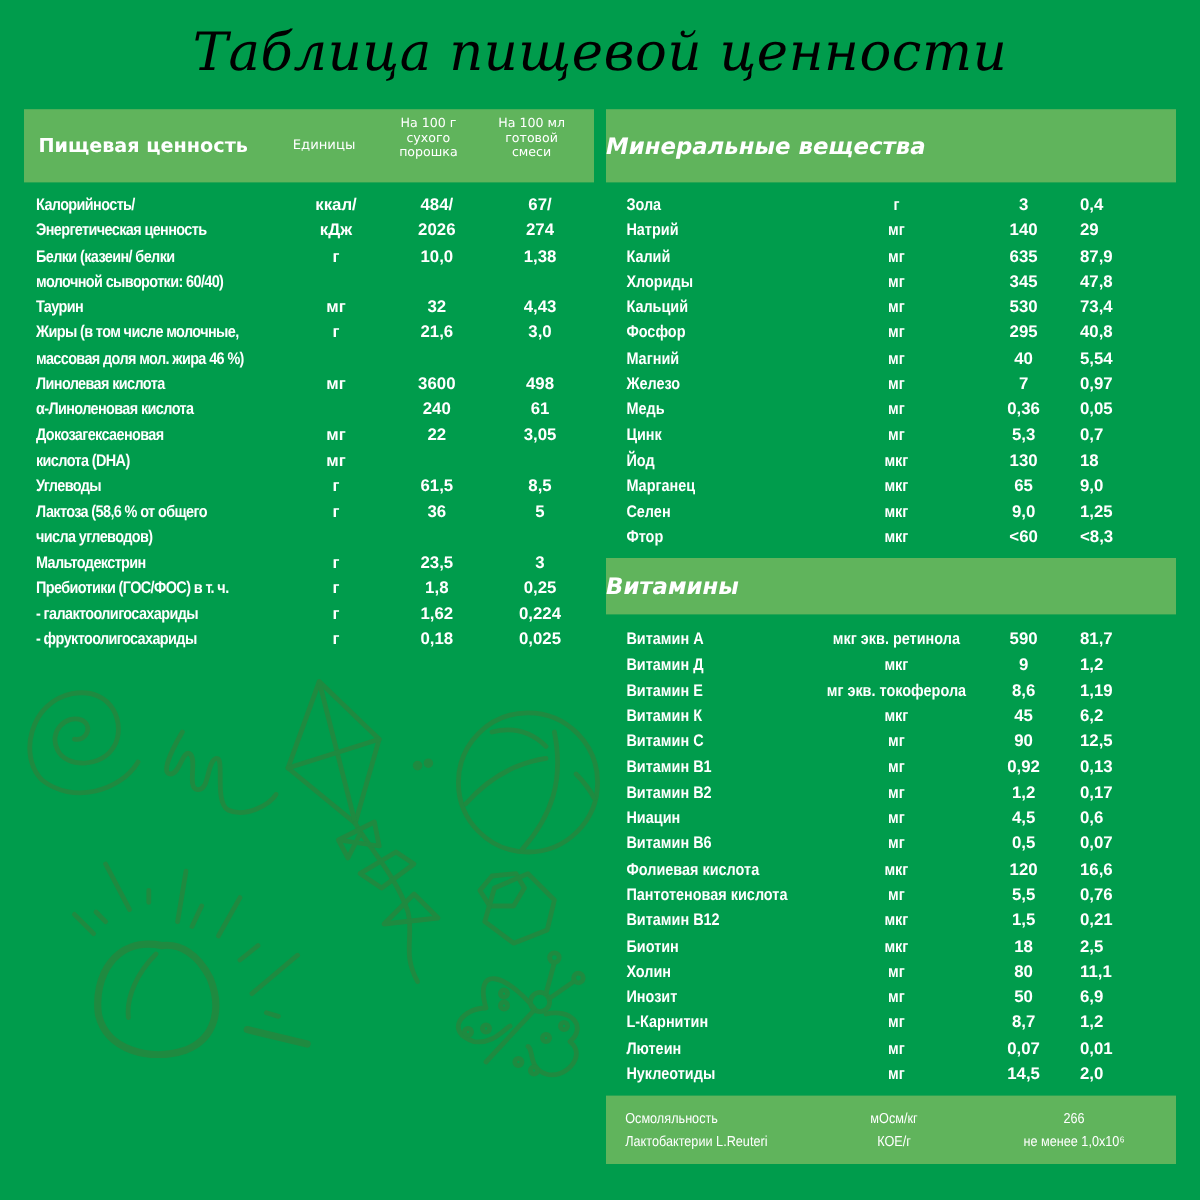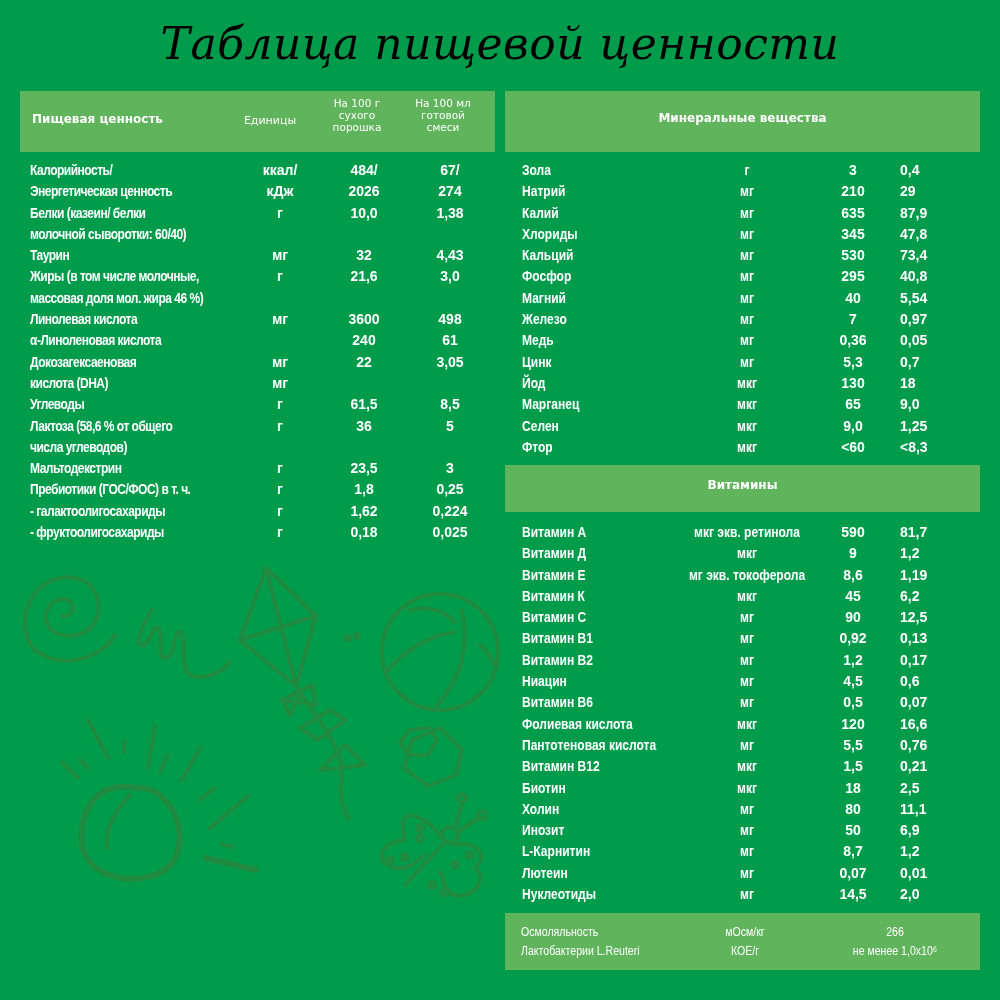--- a/index.html
+++ b/index.html
@@ -24,29 +24,29 @@
       background: #60b45c;
       color: #ffffff;
       font-family: "DejaVu Sans", sans-serif;
     }
     .hdr-left { left: 20px; top: 91px; width: 475px; height: 61px; }
     .hdr-right { left: 505px; top: 91px; width: 475px; height: 61px; }
     .hdr-vit { left: 505px; top: 465px; width: 475px; height: 47px; }
     .hdr-foot { left: 505px; top: 913px; width: 475px; height: 57px; }
     .hdr .main-label {
       position: absolute; left: 12px; top: 21px;
-      font-size: 12px; font-weight: bold;
+      font-size: 16px; font-weight: bold;
     }
     .hdr .col-label {
       position: absolute; text-align: center;
       font-size: 10.5px; line-height: 12px;
     }
     .hdr-center {
-      position: absolute; left: 0; width: 100%; text-align: center;
-      font-size: 12px; font-weight: bold;
+      position: absolute; left: 0; width: 100%; 
+      font-size: 19px; font-weight: bold; font-style: italic;
     }
     .table {
       position: absolute;
       font-family: "Liberation Sans", sans-serif;
       font-size: 14px; font-weight: bold;
       transform-origin: left top;
     }
     .row { position: relative; height: 21.3px; line-height: 21.3px; }
     .row span { position: absolute; top: 0; white-space: nowrap; }
     .tbl-left { left: 0; top: 160px; width: 500px; }
@@ -206,21 +206,21 @@
 <div class="table tbl-min" id="tbl-minerals">
     <div class="row">
       <span class="c-name">Зола</span>
       <span class="c-unit">г</span>
       <span class="c-v1">3</span>
       <span class="c-v2">0,4</span>
     </div>
     <div class="row">
       <span class="c-name">Натрий</span>
       <span class="c-unit">мг</span>
-      <span class="c-v1">210</span>
+      <span class="c-v1">140</span>
       <span class="c-v2">29</span>
     </div>
     <div class="row">
       <span class="c-name">Калий</span>
       <span class="c-unit">мг</span>
       <span class="c-v1">635</span>
       <span class="c-v2">87,9</span>
     </div>
     <div class="row">
       <span class="c-name">Хлориды</span>

